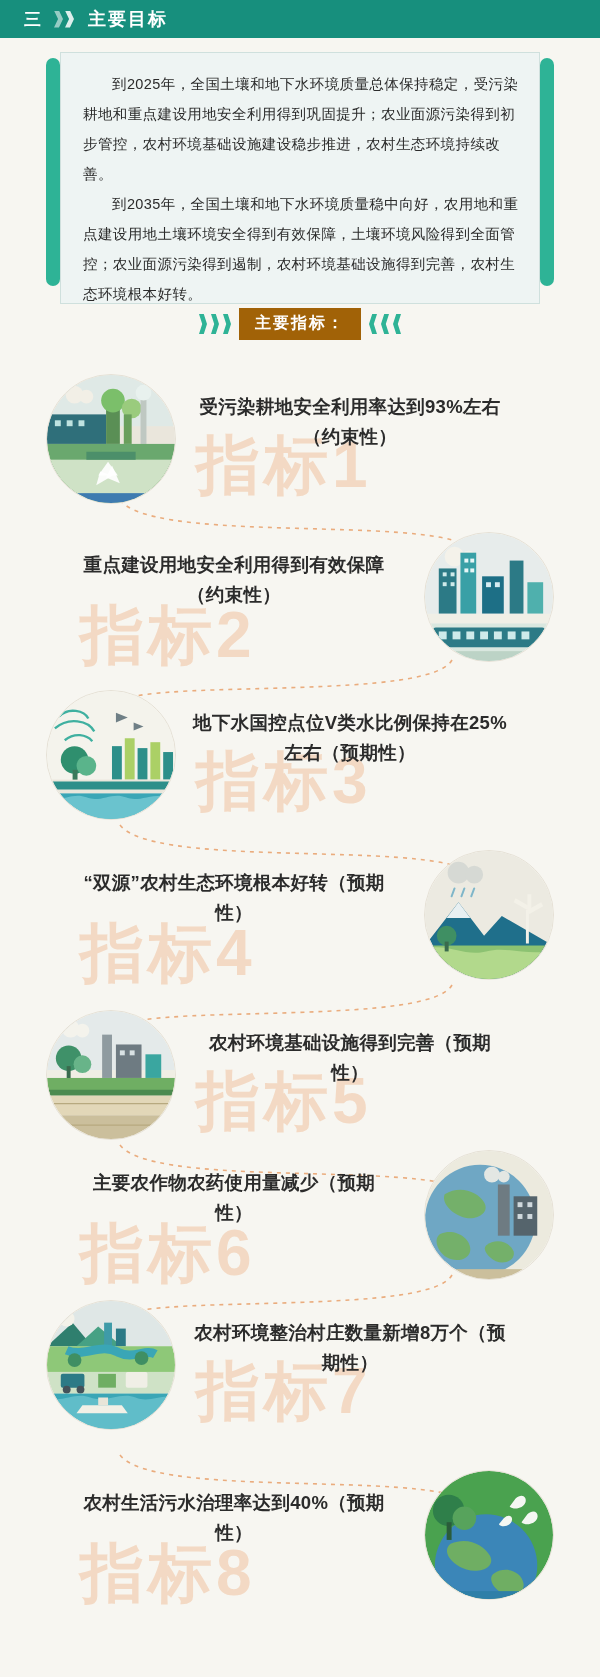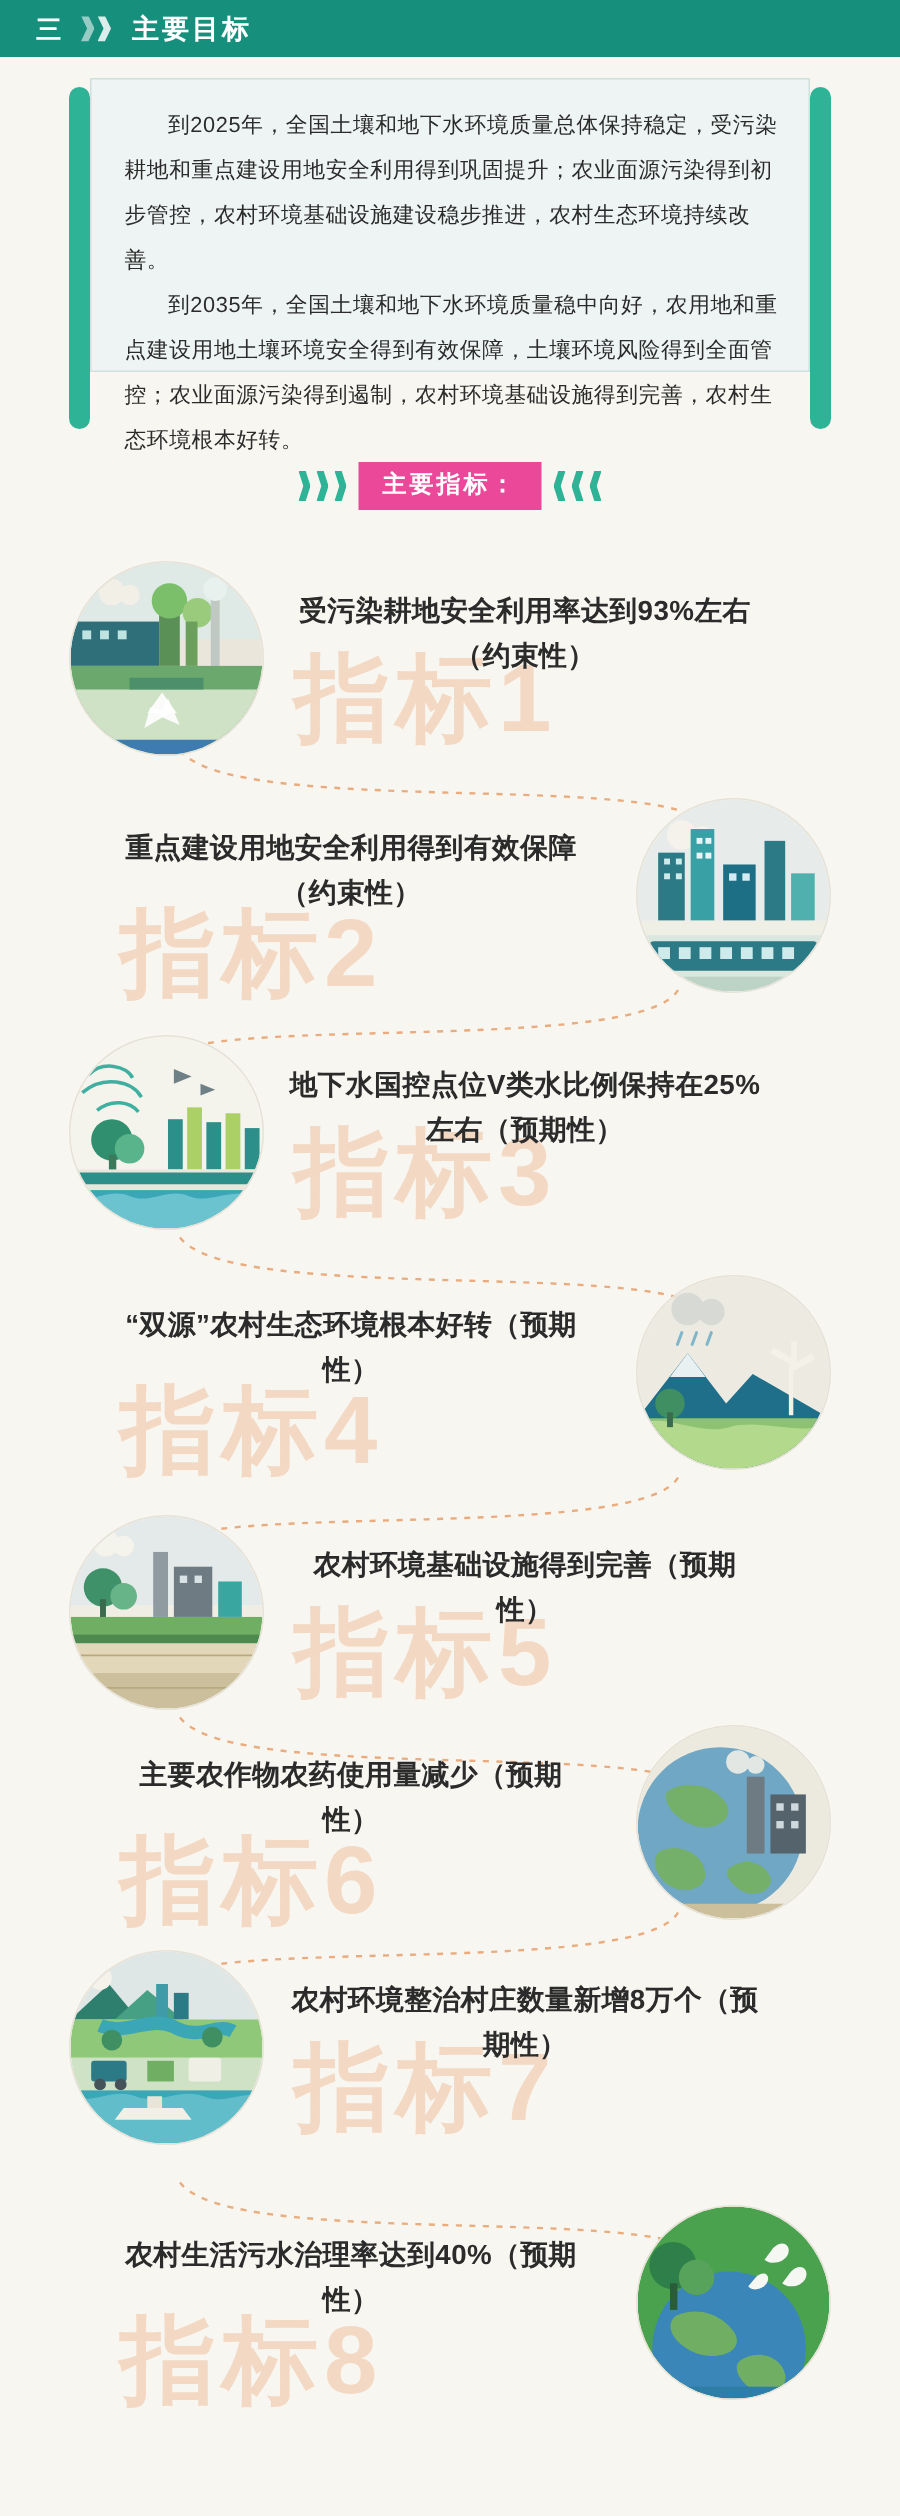--- a/index.html
+++ b/index.html
@@ -53,21 +53,21 @@
 
   
   .panel-wrap {
     position: absolute;
     top: 52px; left: 46px;
     width: 508px; height: 240px;
   }
   .panel {
     position: absolute;
     left: 14px; top: 0;
-    width: 480px; height: 196px;
+    width: 480px; height: 252px;
     background: #eef4f3;
     border: 1px solid #cfe0dd;
   }
   .bracket {
     position: absolute;
     top: 6px;
     width: 14px; height: 228px;
     background: #2eb396;
     border-radius: 7px;
   }
@@ -103,21 +103,21 @@
   }
   .indic-bar-l span, .indic-bar-r span {
     display: block;
     width: 8px; height: 20px;
     background: #2eb396;
     margin: 0 2px;
     clip-path: polygon(0 0, 60% 0, 100% 50%, 60% 100%, 0 100%, 40% 50%);
   }
   .indic-bar-r span { transform: scaleX(-1); }
   .indic-label {
-    background: #ec4899;
+    background: #a16207;
     color: #ffffff;
     font-size: 16px;
     font-weight: bold;
     letter-spacing: 2px;
     padding: 5px 16px 6px;
     margin: 0 6px;
   }
 
   
   .item {

